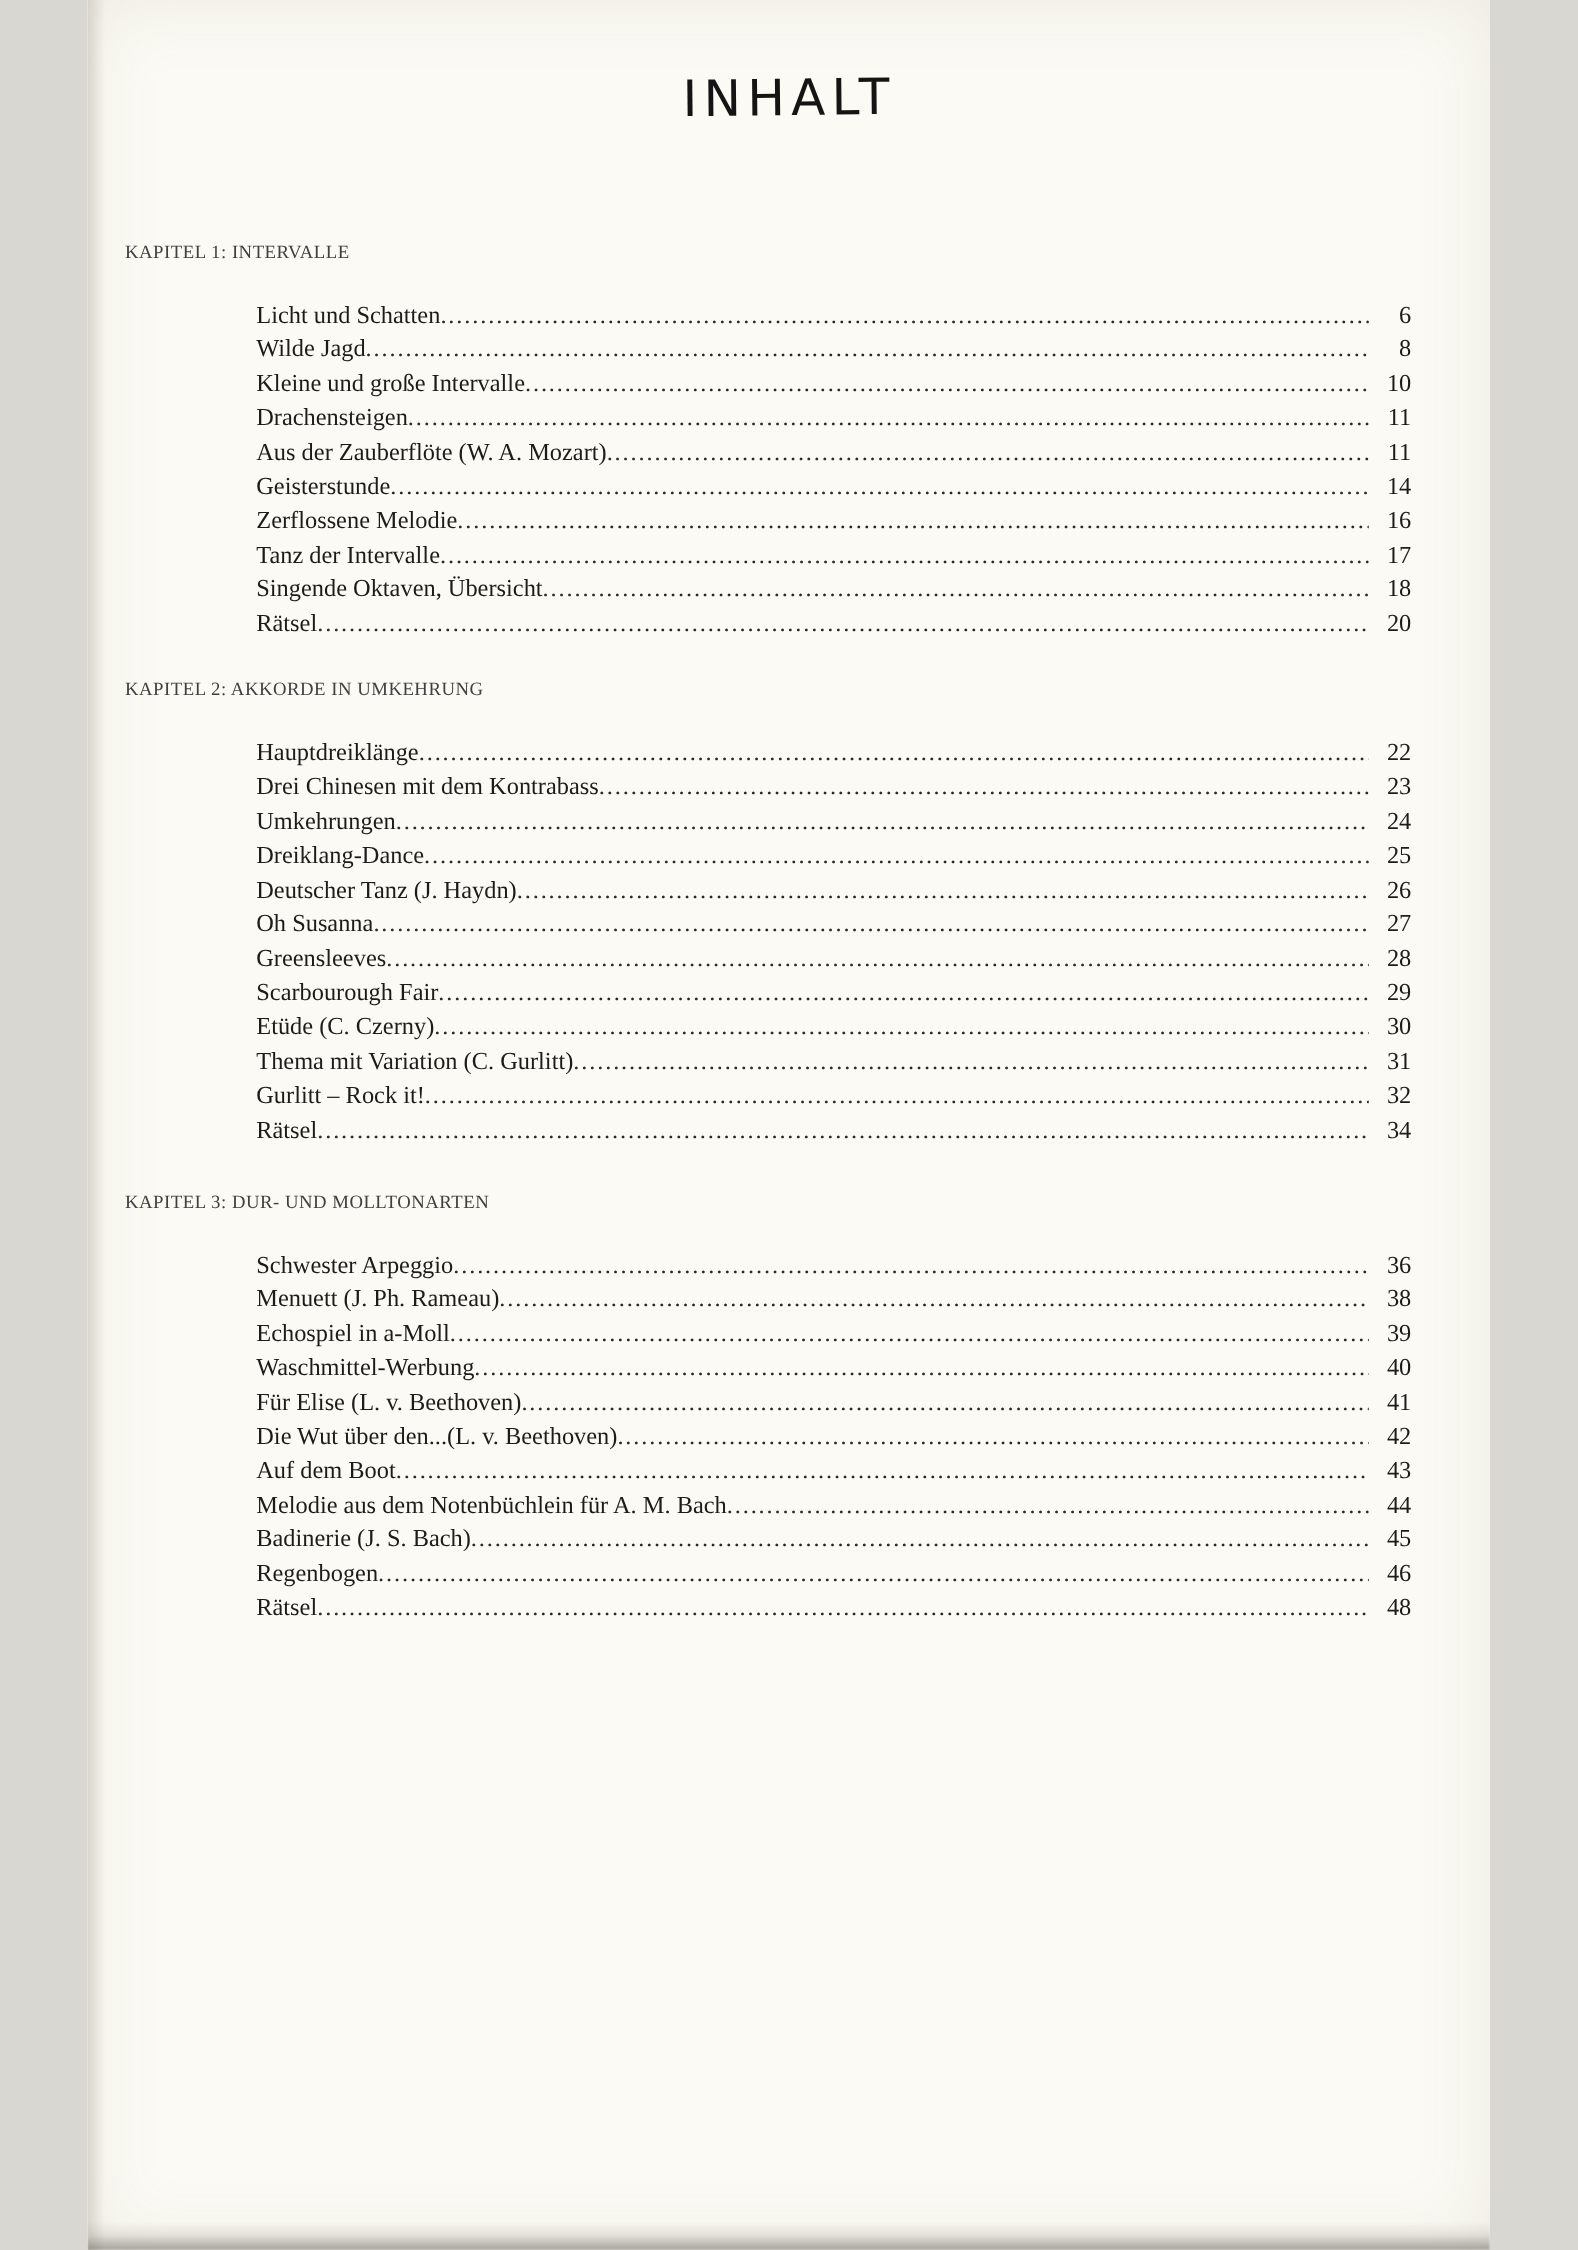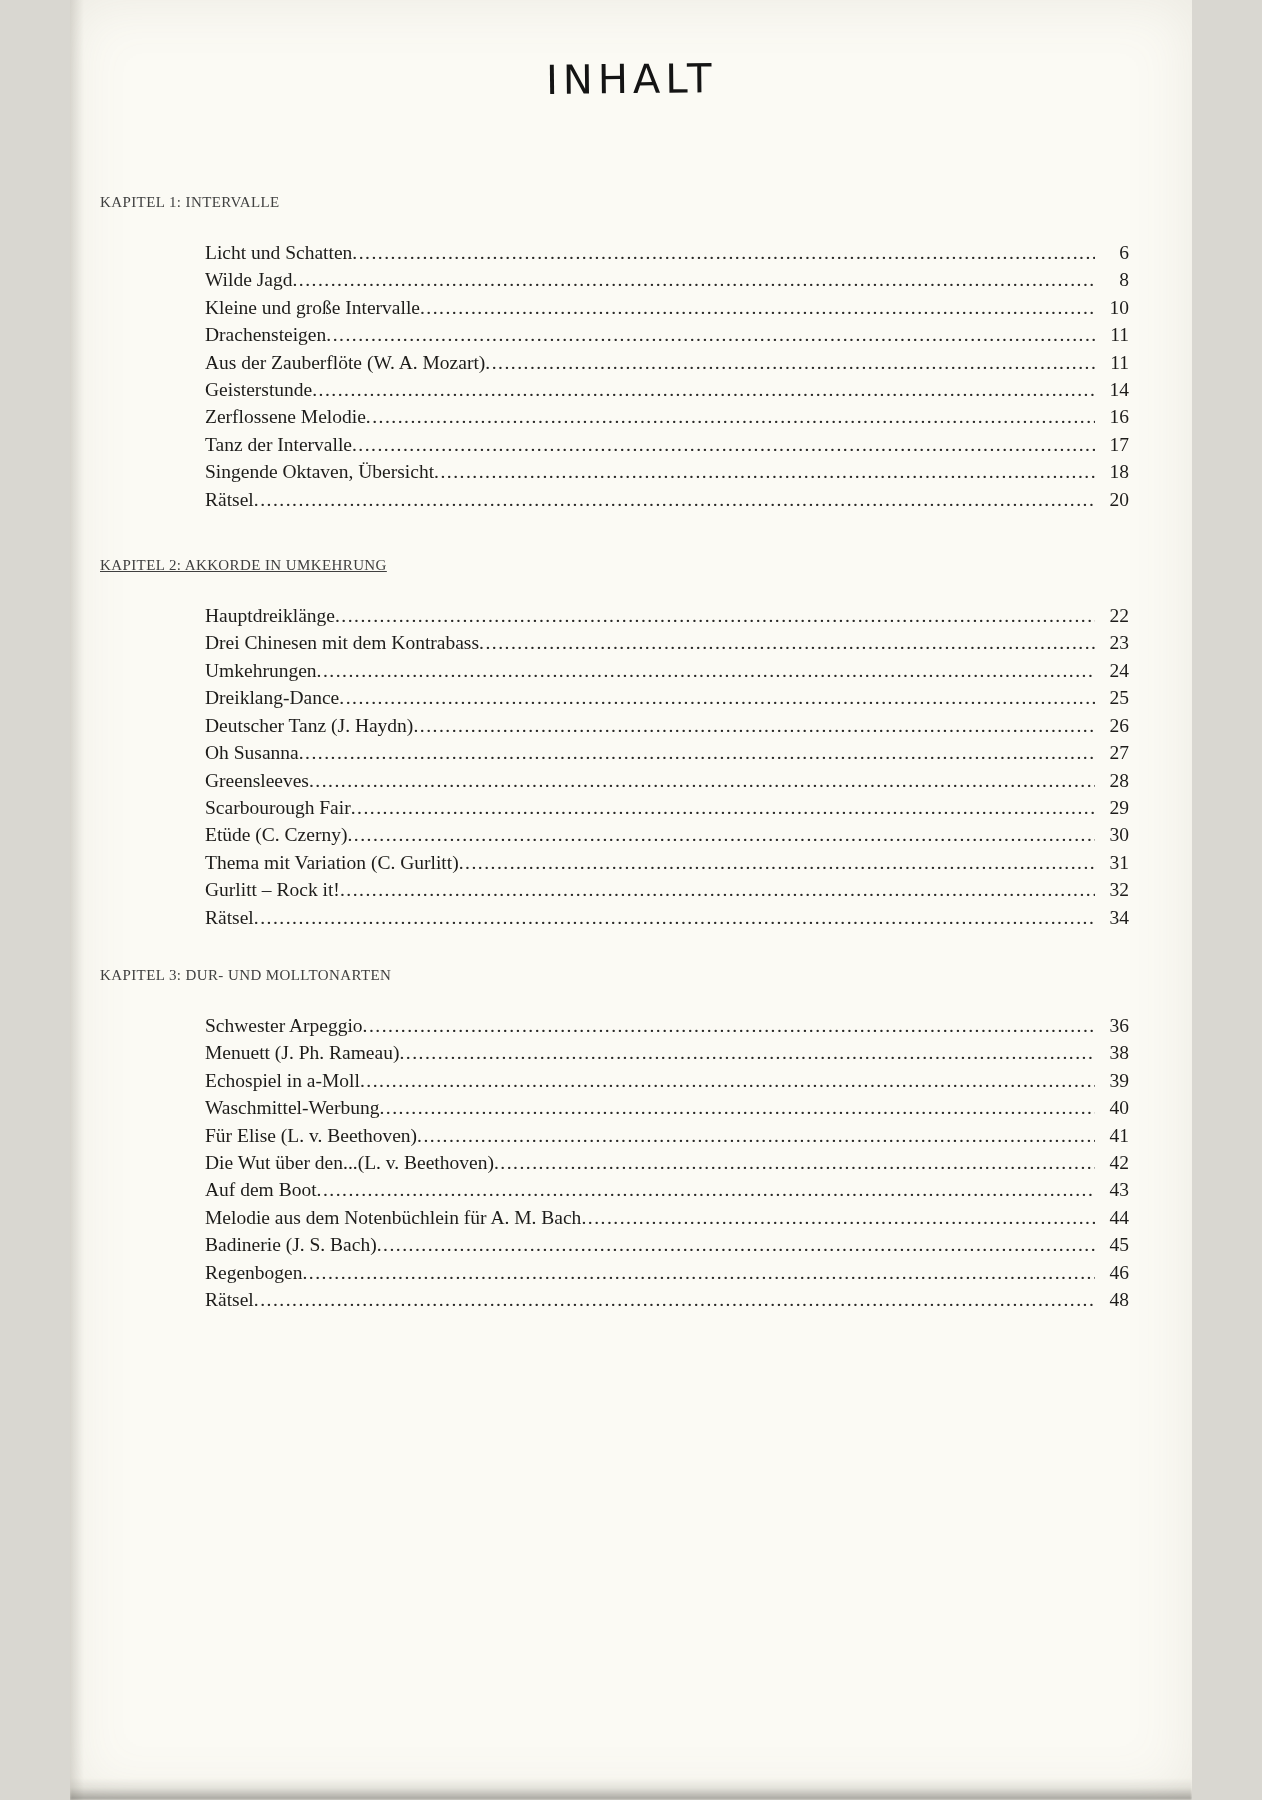--- a/index.html
+++ b/index.html
@@ -54,21 +54,21 @@
 
   .chapter { margin: 0; }
   .chapter-heading {
     font-size: 15px;
     font-weight: 400;
     letter-spacing: 0.4px;
     margin: 0;
     color: #404040;
   }
   .chapter:nth-of-type(1) .chapter-heading { margin-top: 92px; }
-  .chapter:nth-of-type(2) .chapter-heading { margin-top: 44px; text-decoration: underline; }
+  .chapter:nth-of-type(2) .chapter-heading { margin-top: 31px; }
   .chapter:nth-of-type(3) .chapter-heading { margin-top: 36px; }
 
   .entry-list {
     margin-top: 28px;
     margin-left: 105px;   
     width: 890px;
   }
 
   .entry {
     display: flex;

